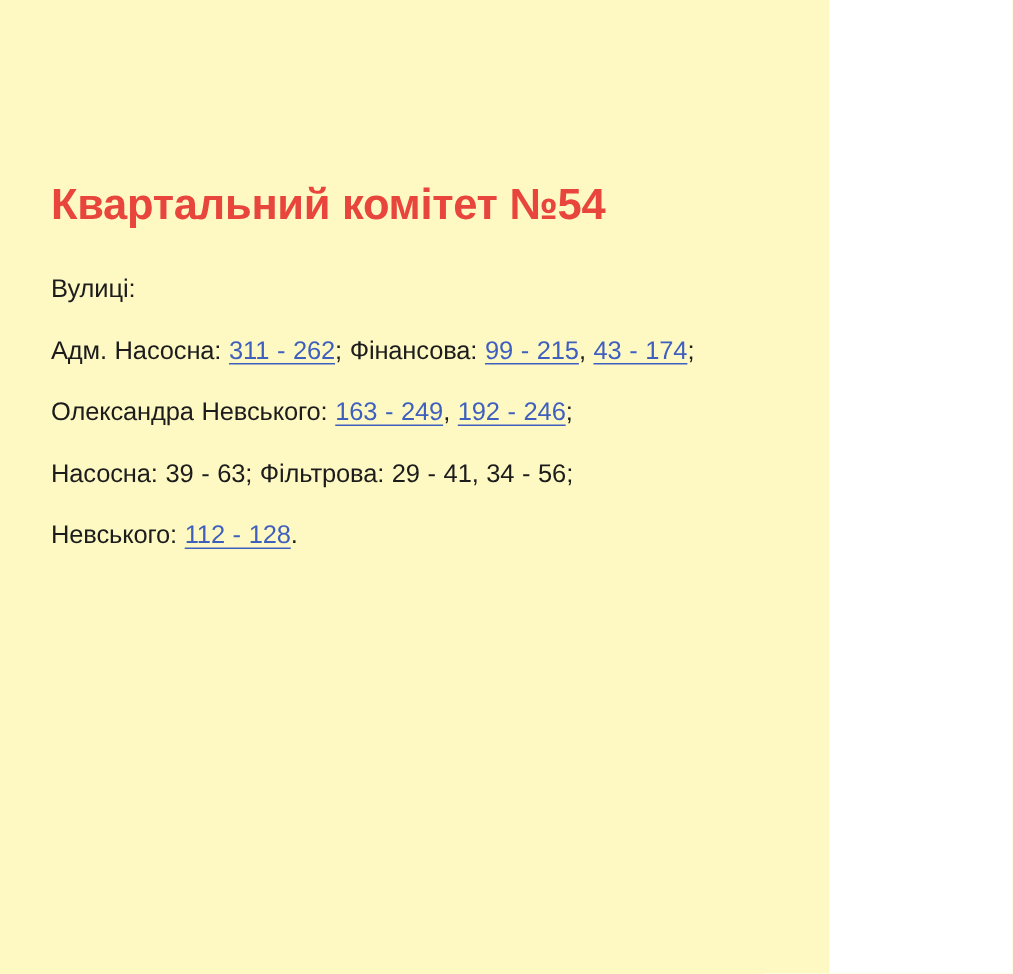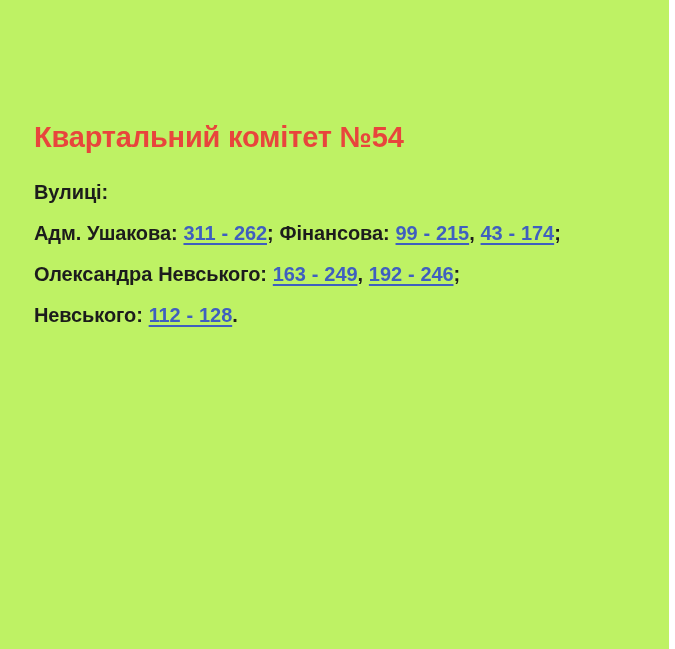--- a/index.html
+++ b/index.html
@@ -8,41 +8,40 @@
   }
   body {
     width: 675px;
     height: 649px;
     background: #ffffff;
     font-family: "Liberation Sans", sans-serif;
     overflow: hidden;
   }
   .page {
     position: relative;
-    width: 669px;
+    width: 553px;
     height: 649px;
     box-sizing: border-box;
     padding: 118px 34px 0 34px;
-    background: #bef264;
+    background: #fef9c3;
   }
   .doc-title {
     color: #e8453c;
     font-size: 29px;
     font-weight: bold;
     line-height: 38px;
     margin: 0 0 16px 0;
     letter-spacing: -0.2px;
   }
   .body-text {
     color: #1c1c1c;
-    font-size: 20px;
+    font-size: 17px;
     line-height: 41px;
     letter-spacing: -0.1px;
     word-spacing: 0.5px;
-    font-weight: bold;
   }
   .body-text p {
     margin: 0;
   }
   .lnk {
     color: #3f5fbf;
     text-decoration: underline;
     text-decoration-color: #3f5fbf;
     text-underline-offset: 3px;
     cursor: pointer;
@@ -56,23 +55,26 @@
 
 <div class="page">
 
   <h1 class="doc-title">Квартальний комітет №54</h1>
 
   <div class="body-text">
 
     <p>Вулиці:</p>
 
     <p>
-      <span class="plain">Адм. Ушакова: </span><span class="lnk">311 - 262</span><span class="plain">; Фінансова: </span><span class="lnk">99 - 215</span><span class="plain">, </span><span class="lnk">43 - 174</span><span class="plain">; Олександра Невського: </span><span class="lnk">163 - 249</span><span class="plain">, </span><span class="lnk">192 - 246</span><span class="plain">;</span>
+      <span class="plain">Адм. Насосна: </span><span class="lnk">311 - 262</span><span class="plain">; Фінансова: </span><span class="lnk">99 - 215</span><span class="plain">, </span><span class="lnk">43 - 174</span><span class="plain">; Олександра Невського: </span><span class="lnk">163 - 249</span><span class="plain">, </span><span class="lnk">192 - 246</span><span class="plain">;</span>
     </p>
 
+    <p>
+      <span class="plain">Насосна: 39 - 63; Фільтрова: 29 - 41, 34 - 56;</span>
+    </p>
 
 
     <p>
       <span class="plain">Невського: </span><span class="lnk">112 - 128</span><span class="plain">.</span>
     </p>
 
 
 
   </div>
 </div>

